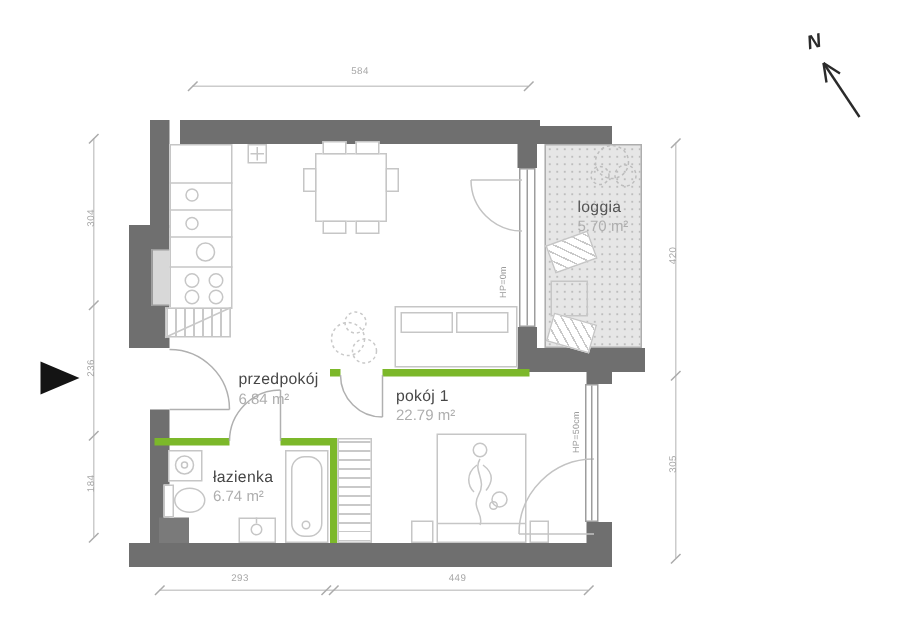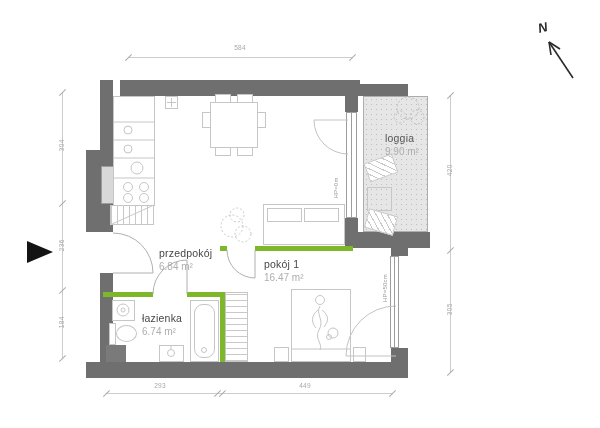--- a/index.html
+++ b/index.html
@@ -170,29 +170,29 @@
       <line x1="549" y1="42" x2="560" y2="49"></line>
     </g>
   </svg>
 
   <div class="room-label" style="left:159px;top:234px;margin-top:14px;">
     <div class="room-name">przedpokój</div>
     <div class="room-area"><span>6.84</span> <span>m²</span></div>
   </div>
   <div class="room-label" style="left:264px;top:259px;">
     <div class="room-name">pokój 1</div>
-    <div class="room-area"><span>16.47</span> <span>m²</span></div>
+    <div class="room-area"><span>22.79</span> <span>m²</span></div>
   </div>
   <div class="room-label" style="left:142px;top:313px;">
     <div class="room-name">łazienka</div>
     <div class="room-area"><span>6.74</span> <span>m²</span></div>
   </div>
   <div class="room-label" style="left:385px;top:133px;">
     <div class="room-name" style="color:#555;">loggia</div>
-    <div class="room-area"><span>9.90</span> <span>m²</span></div>
+    <div class="room-area"><span>5.70</span> <span>m²</span></div>
   </div>
 
   <div class="hp" style="left:312px;top:185px;">HP=0m</div>
   <div class="hp" style="left:361px;top:285px;">HP=50cm</div>
 
   <div class="dline" style="left:128px;top:57px;width:224px;height:1px;"></div>
   <div class="tick" style="left:128px;top:53px;"></div>
   <div class="tick" style="left:352px;top:53px;"></div>
   <div class="dimtext" style="left:225px;top:45px;">584</div>
 

